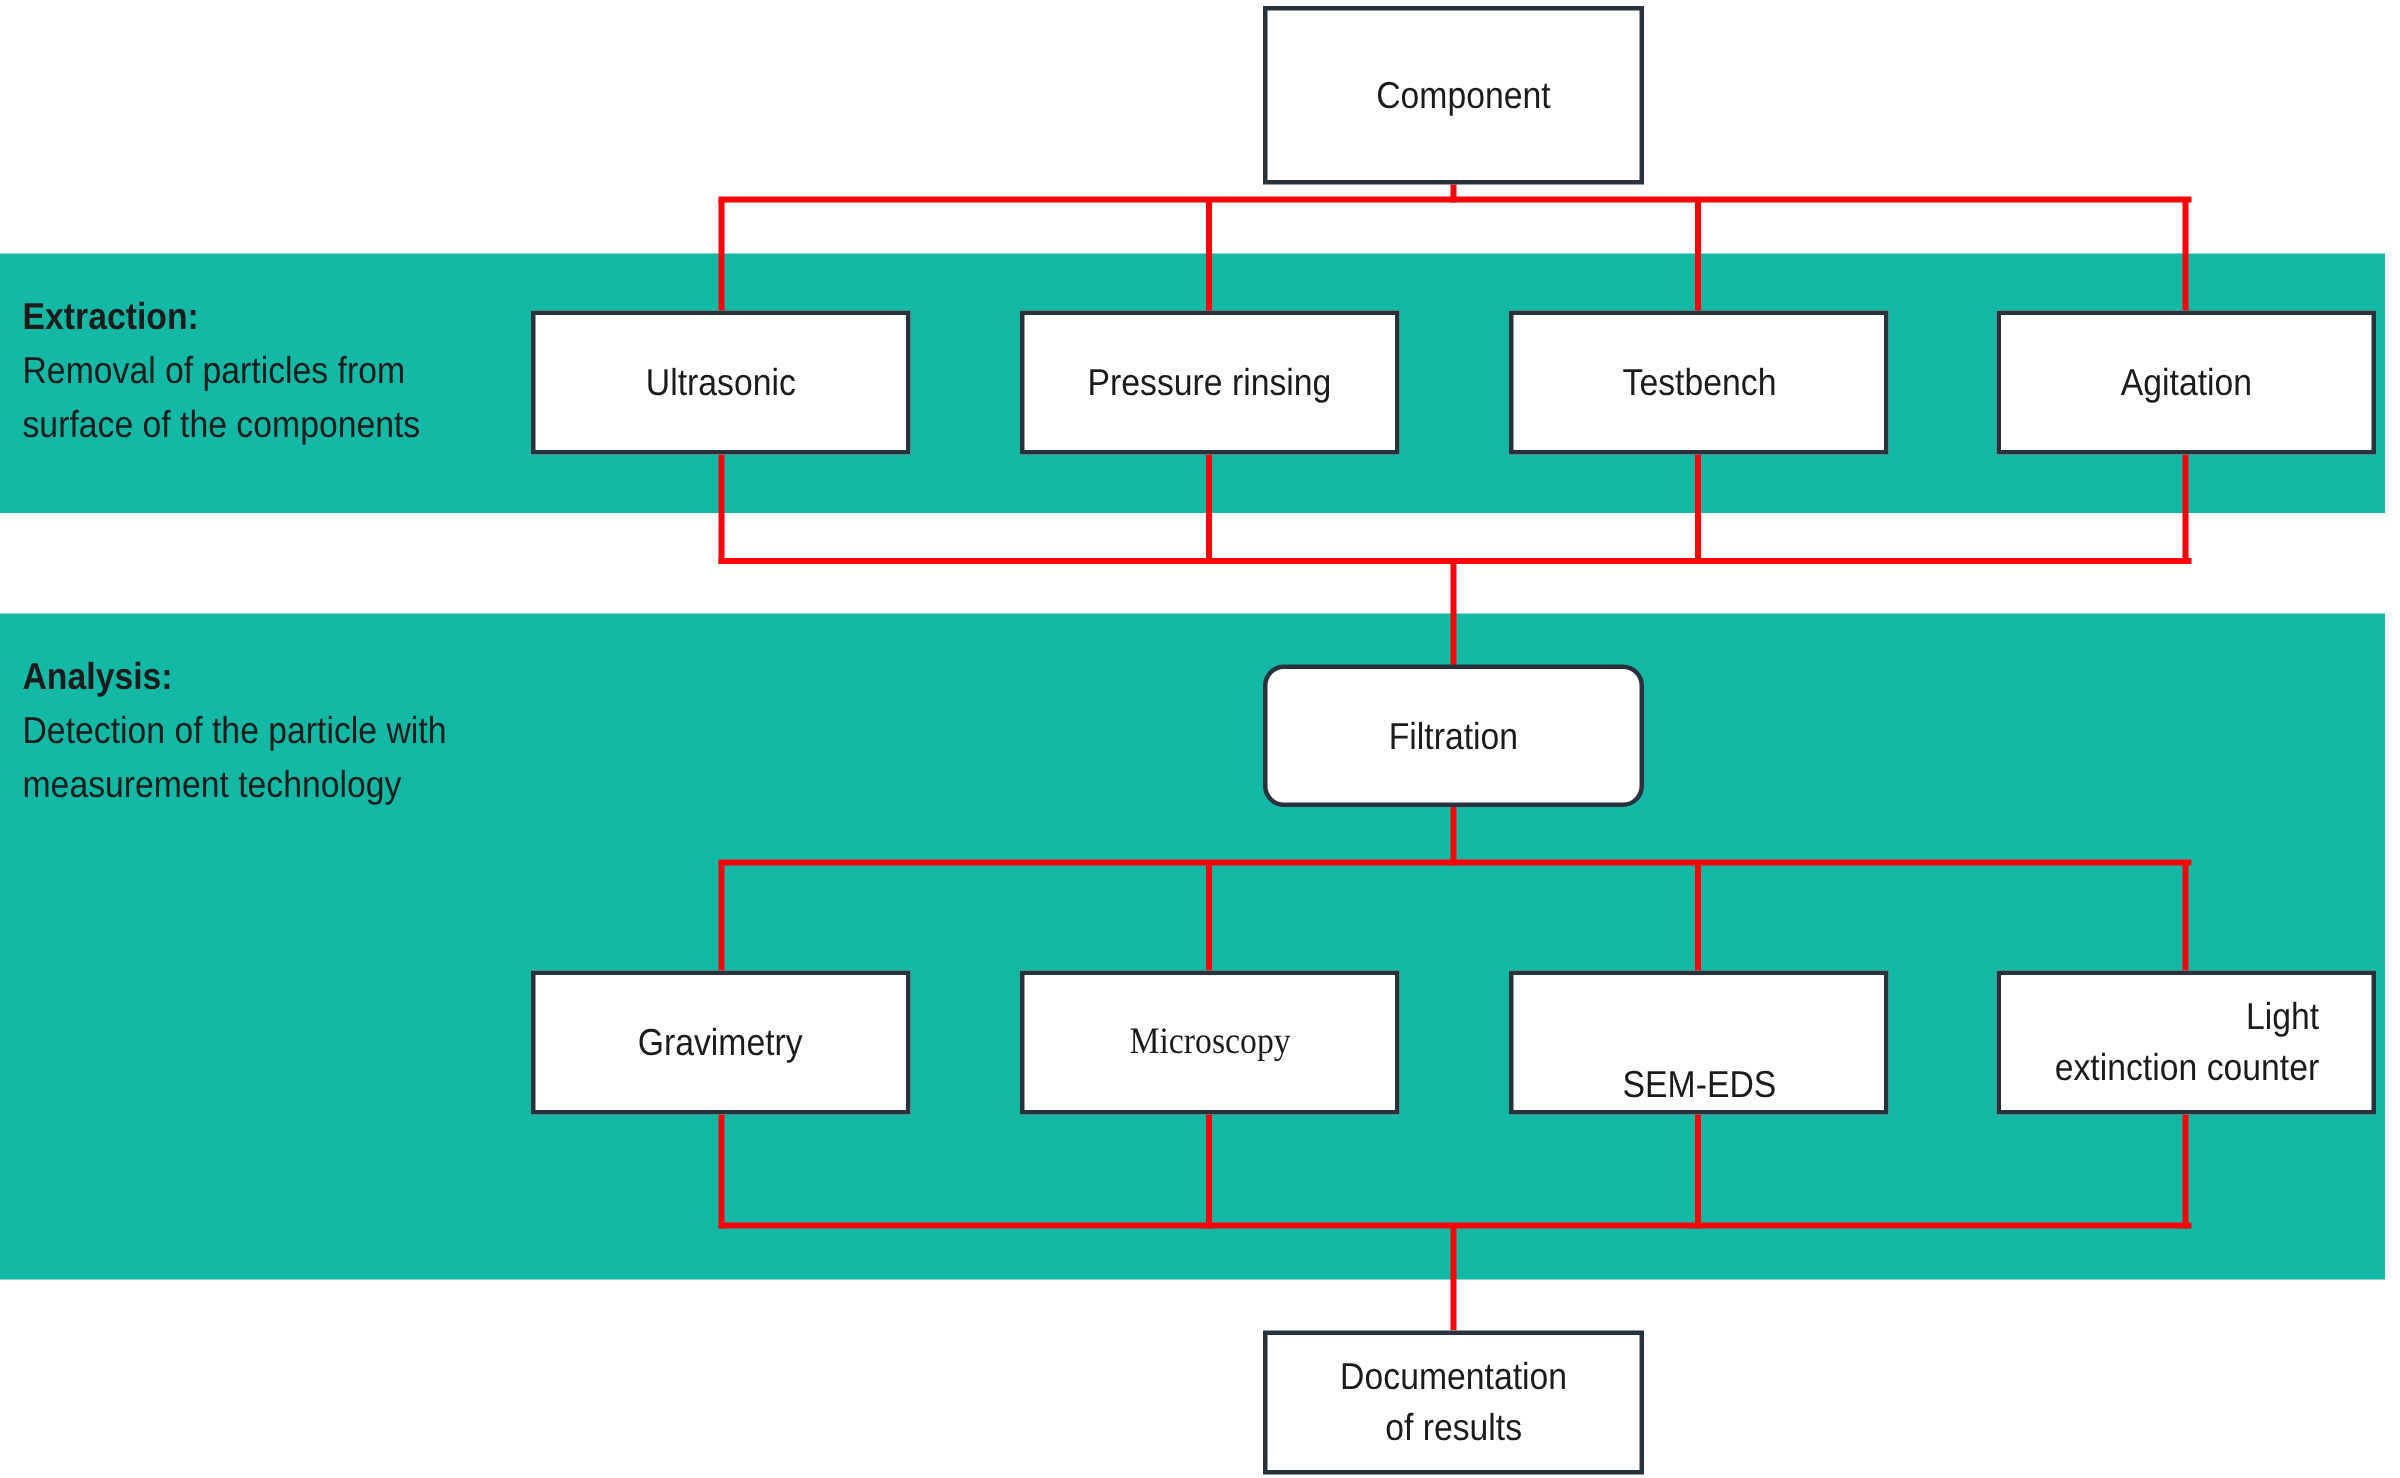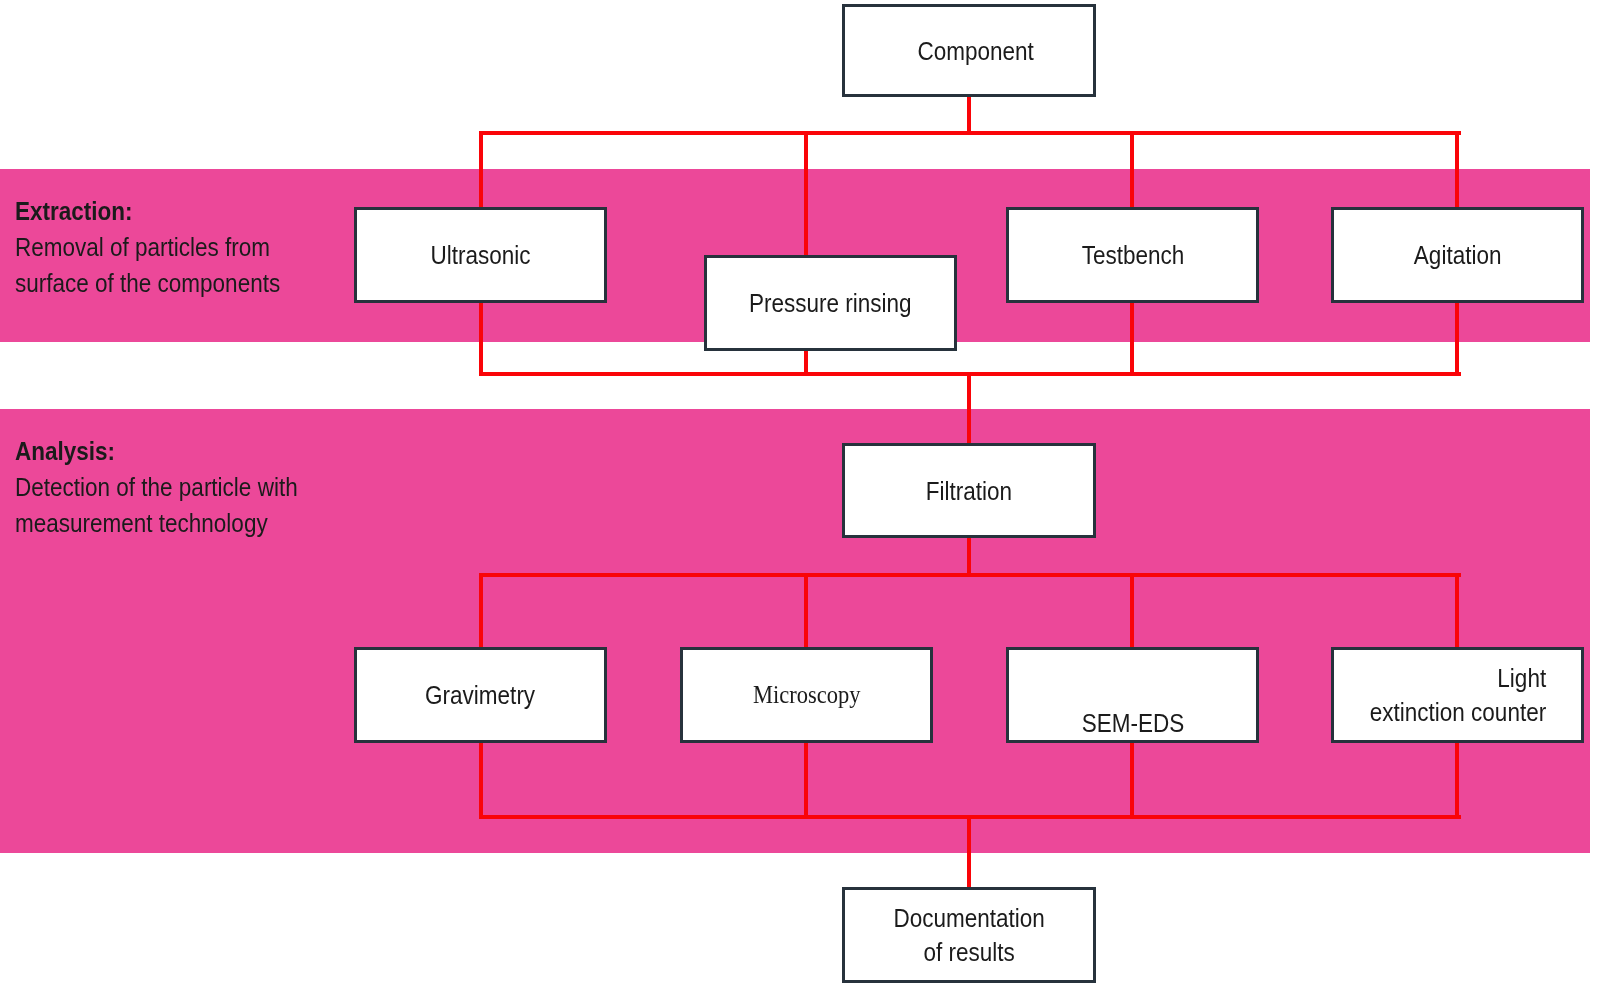--- a/index.html
+++ b/index.html
@@ -6,21 +6,21 @@
   #stage{
     position:relative;
     width:1600px;height:985px;
     background:#ffffff;
     font-family:"Liberation Sans", sans-serif;
     color:#1b1b1b;
     overflow:hidden;
   }
   .band{
     position:absolute;left:0;width:1590px;
-    background:#ec4899;
+    background:#14b8a6;
   }
   #band-extraction{top:169px;height:173px;}
   #band-analysis{top:409px;height:444px;}
   .band-text{
     position:absolute;left:15px;
     font-size:25px;line-height:36px;
     transform:scaleX(0.9);transform-origin:left top;
     white-space:nowrap;
   }
   #band-extraction .band-text{top:24px;}
@@ -39,26 +39,26 @@
     text-align:center;
   }
   .node .t{
     display:inline-block;
     font-size:25px;line-height:34px;
     transform:scaleX(0.9);
     white-space:pre-line;
   }
   .node-wide{width:254px;}
   
-  #node-component{left:842px;top:4px;height:93px;padding-left:13px;}
+  #node-component{left:842px;top:4px;height:119px;padding-left:13px;}
   #node-ultrasonic{left:354px;top:207px;}
-  #node-pressure{left:704px;top:207px;margin-top:48px;}
+  #node-pressure{left:680px;top:207px;}
   #node-testbench{left:1006px;top:207px;}
   #node-agitation{left:1331px;top:207px;}
-  #node-filtration{left:842px;top:443px;height:95px;}
+  #node-filtration{left:842px;top:443px;height:95px;border-radius:14px;}
   #node-gravimetry{left:354px;top:647px;}
   #node-microscopy{left:680px;top:647px;font-family:Liberation Serif, serif;}
   #node-semeds{left:1006px;top:647px;align-items:flex-end;}
   #node-lightext{left:1331px;top:647px;text-align:right;}
   #node-documentation{left:842px;top:887px;justify-content:center;}
 </style>
 </head>
 <body>
 
 <div id="stage">

